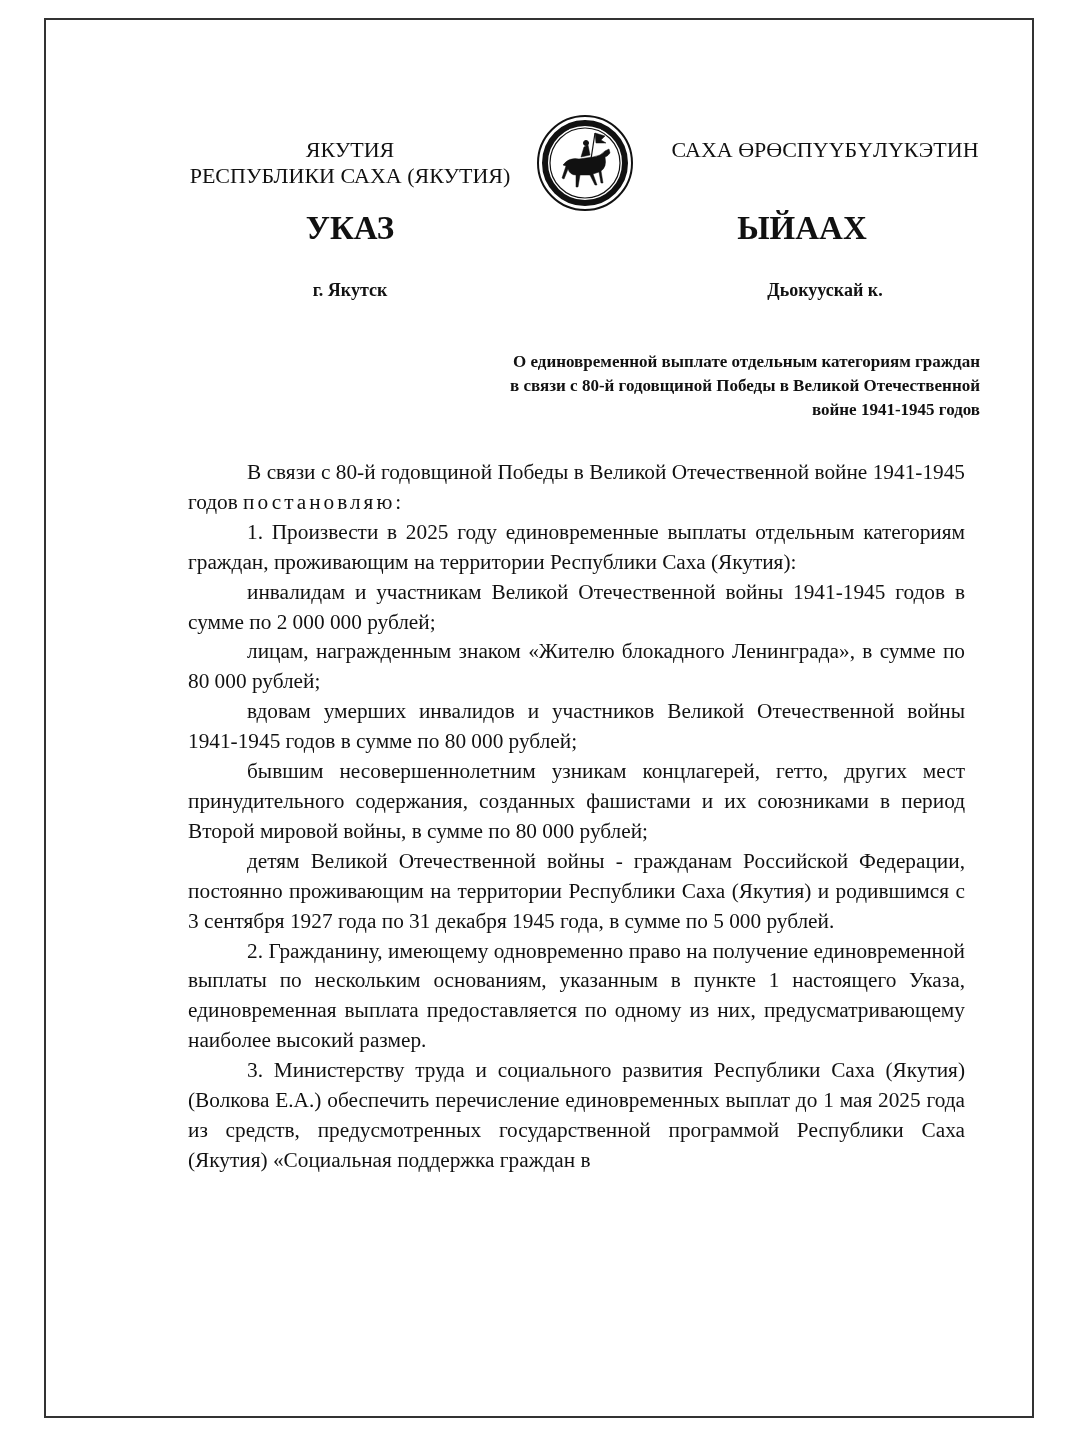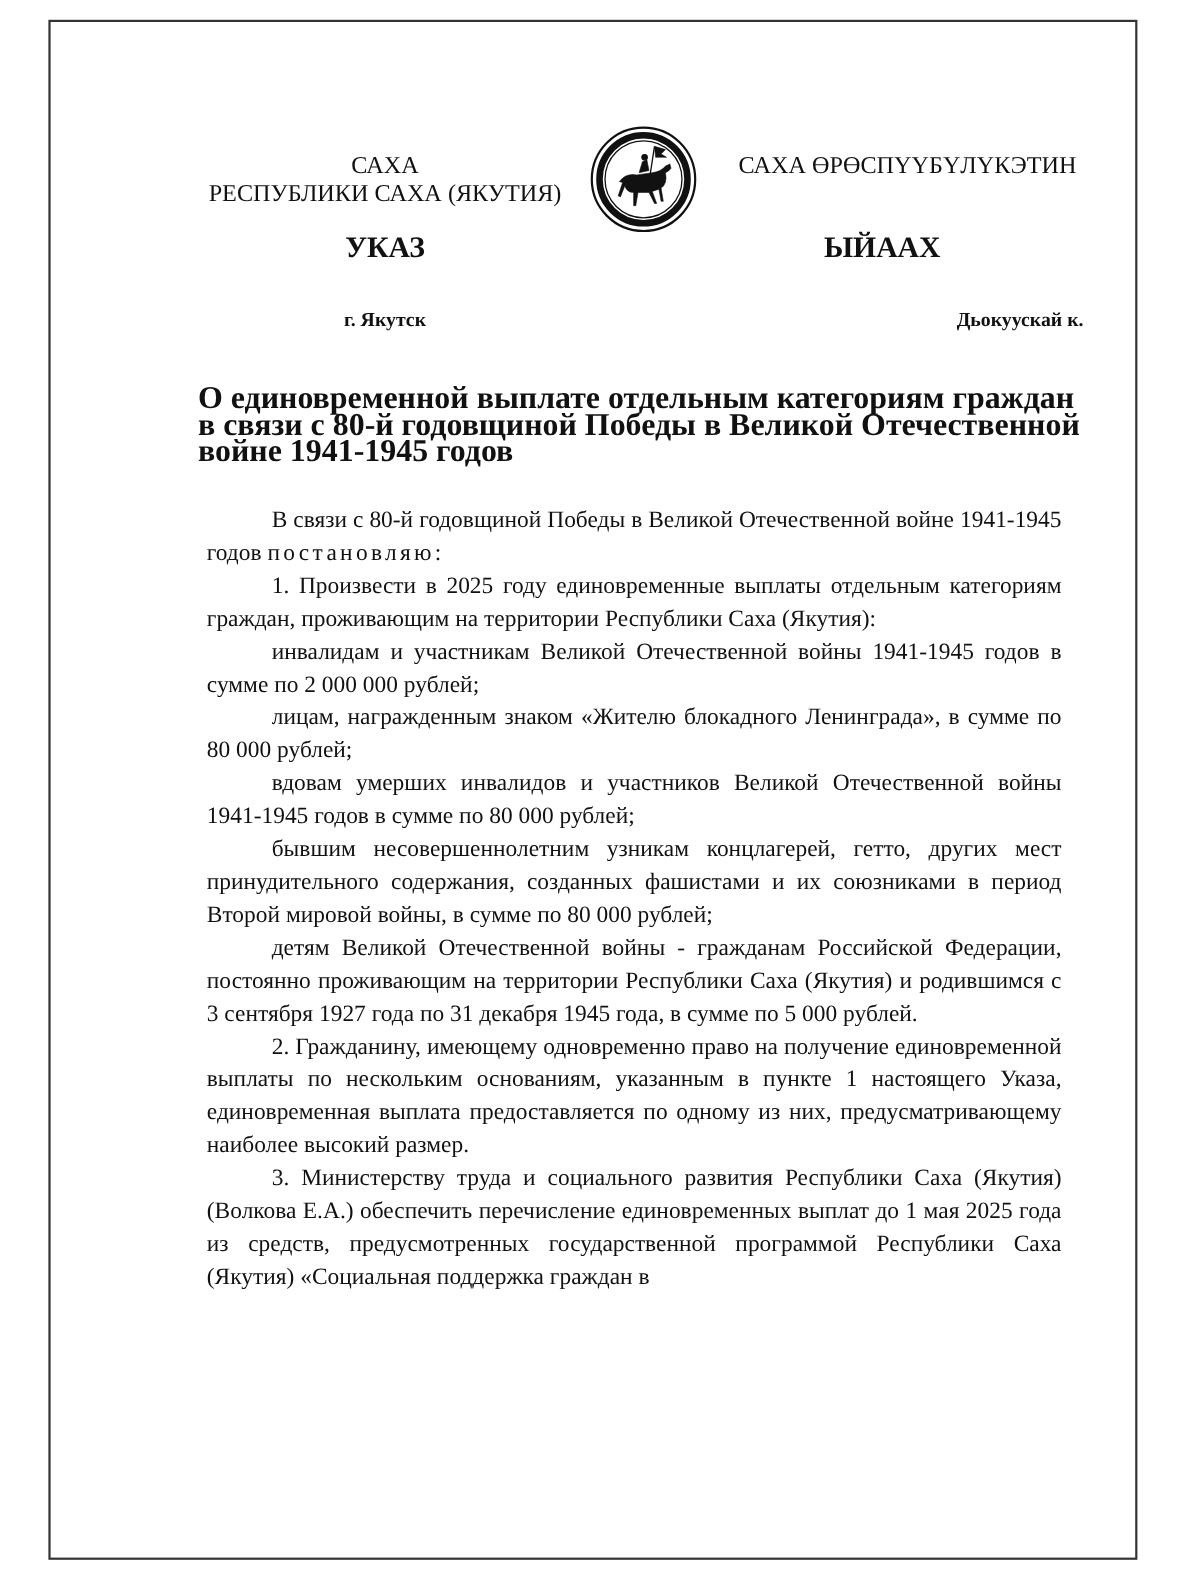--- a/index.html
+++ b/index.html
@@ -36,41 +36,41 @@
     .emblem {
       position: absolute;
       left: 535px;
       top: 113px;
       width: 100px;
       height: 100px;
     }
     .title-left, .title-right {
       position: absolute;
       font-weight: bold;
-      font-size: 27px;
+      font-size: 33px;
       text-align: center;
     }
     .title-left { left: 180px; width: 340px; top: 210px; }
     .title-right { left: 642px; width: 320px; top: 210px; }
     .city-left, .city-right {
       position: absolute;
       font-weight: bold;
       font-size: 18px;
       text-align: center;
     }
     .city-left { left: 180px; width: 340px; top: 280px; }
-    .city-right { left: 665px; width: 320px; top: 280px; text-align: right; }
+    .city-right { left: 665px; width: 320px; top: 280px; }
     .doc-title {
       position: absolute;
       left: 180px;
       width: 800px;
       top: 350px;
-      text-align: left;
+      text-align: right;
       font-weight: bold;
-      font-size: 29px;
+      font-size: 17px;
       line-height: 24px;
     }
     .doc-title div { white-space: nowrap; }
     .body-text {
       position: absolute;
       left: 188px;
       width: 777px;
       top: 458px;
       font-size: 21.3px;
       line-height: 29.9px;
@@ -81,21 +81,21 @@
       margin: 0;
     }
     .spaced { letter-spacing: 3px; }
   </style>
 </head>
 <body>
 
 <div class="page-frame"></div>
 
 <div class="header-left">
-  <div>САХА</div>
+  <div>ЯКУТИЯ</div>
   <div>РЕСПУБЛИКИ САХА (ЯКУТИЯ)</div>
 </div>
 
 <div class="emblem">
   <svg width="100" height="100" viewBox="0 0 100 100">
     <circle cx="50" cy="50" r="47" fill="#fff" stroke="#111" stroke-width="2"></circle>
     <circle cx="50" cy="50" r="40" fill="none" stroke="#111" stroke-width="6"></circle>
     <circle cx="50" cy="50" r="35" fill="#fff" stroke="#111" stroke-width="1.2"></circle>
 
     <g fill="#111">

